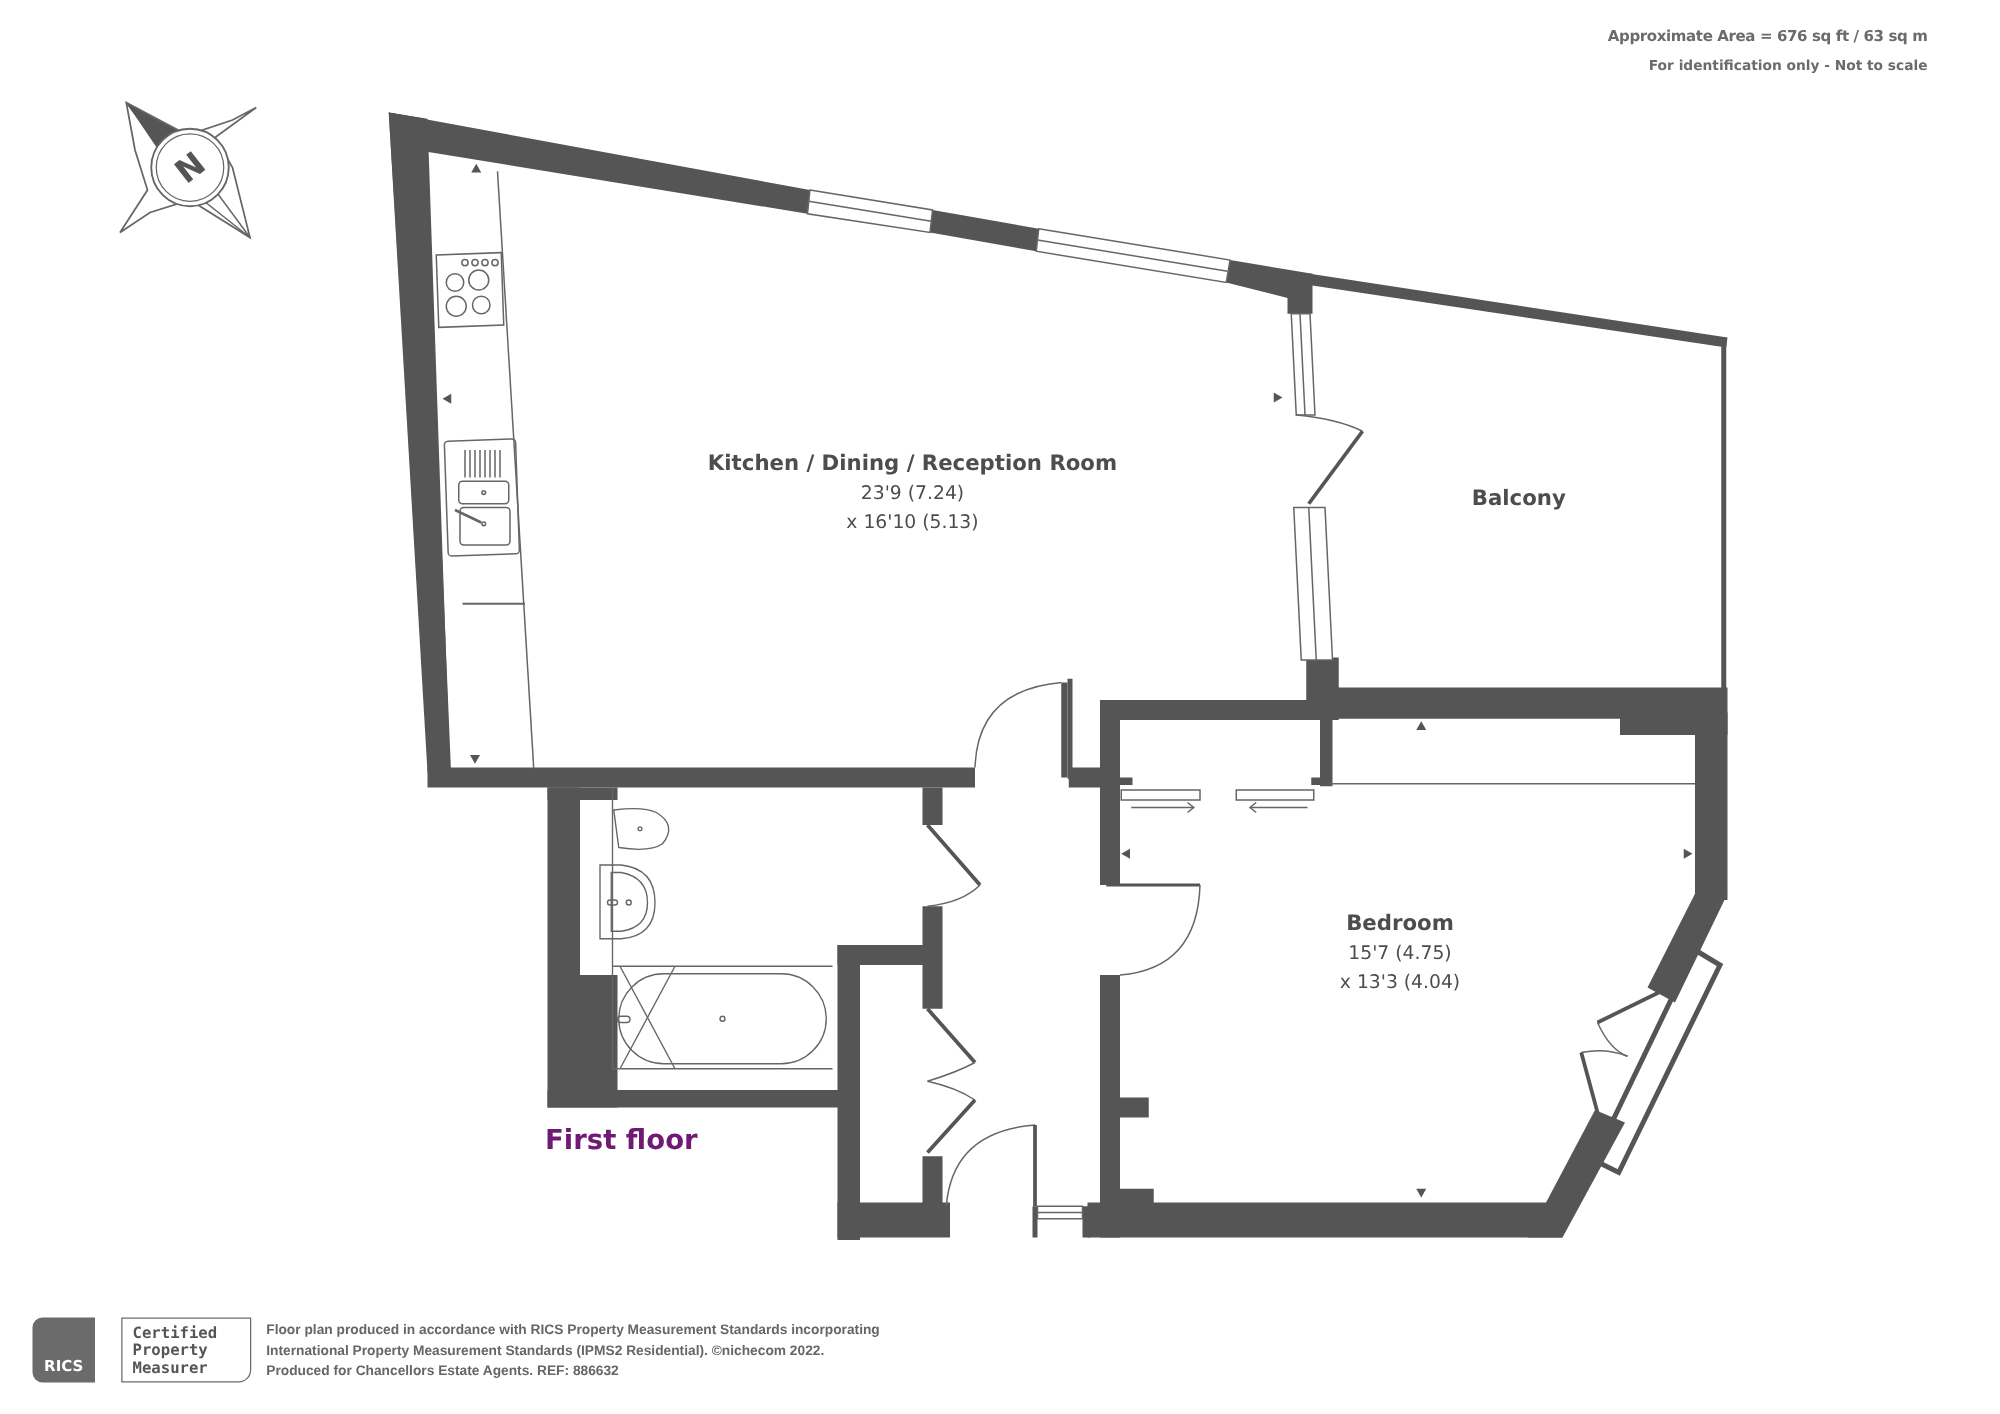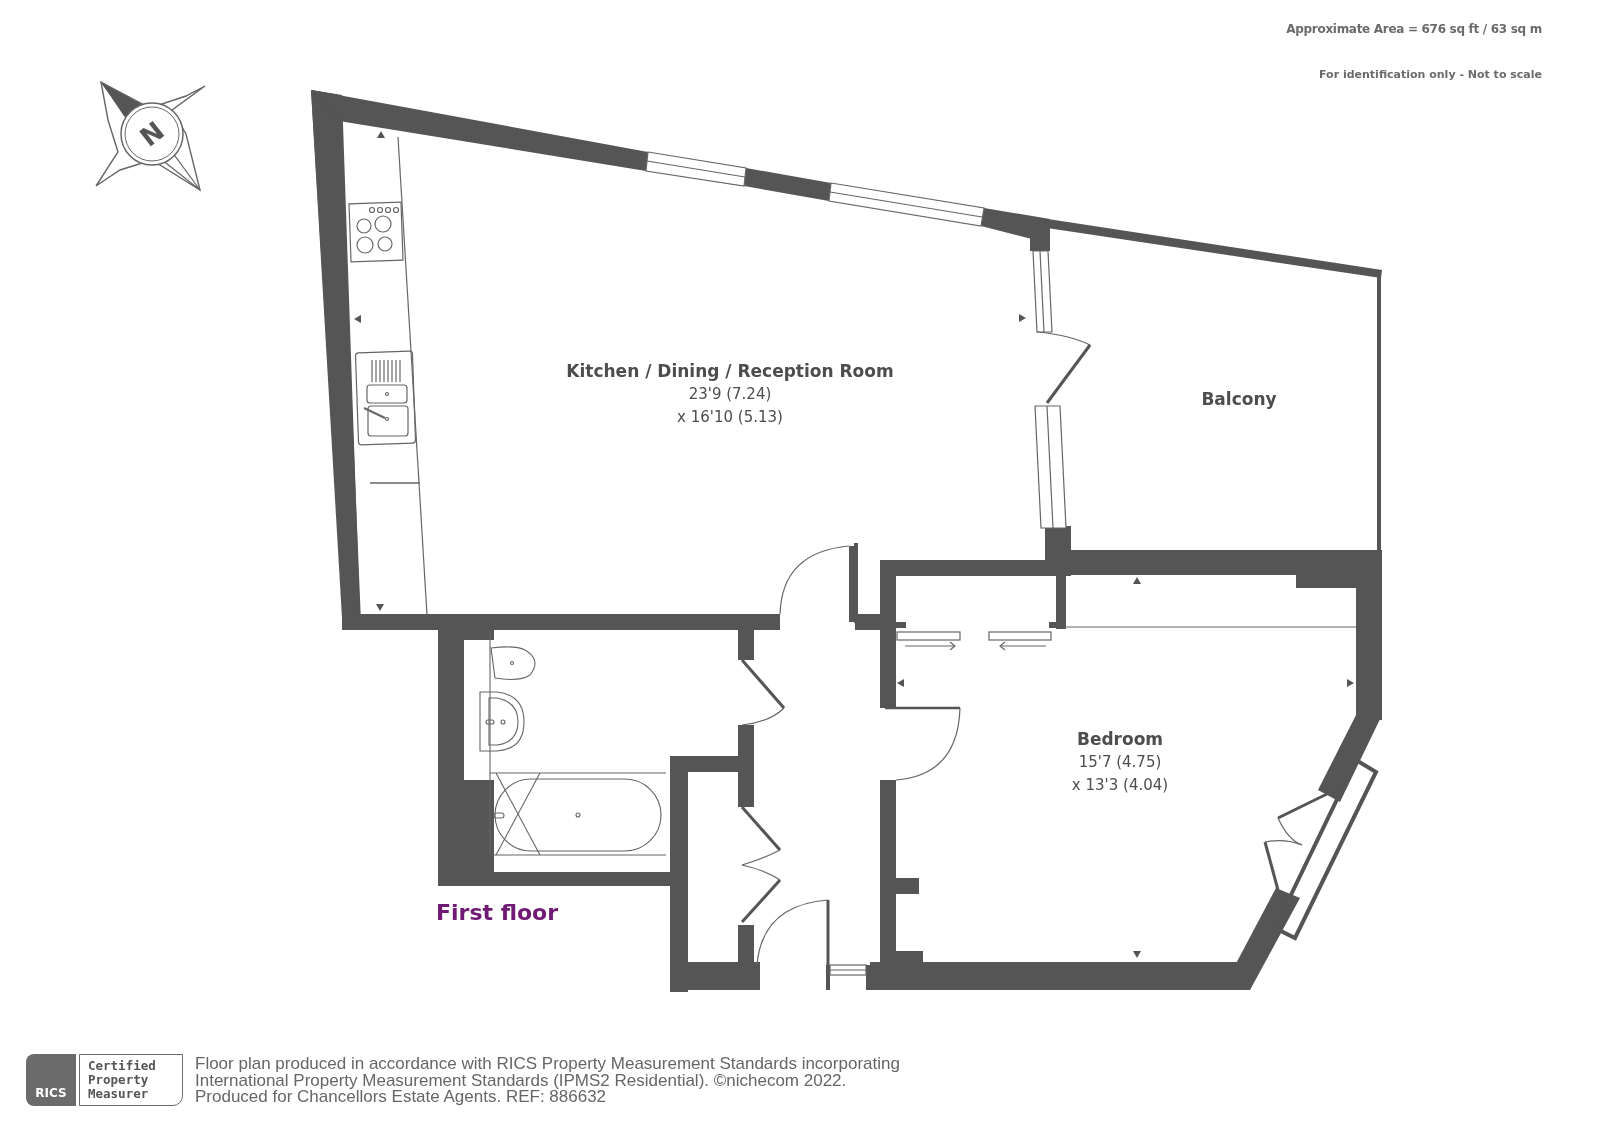--- a/index.html
+++ b/index.html
@@ -1,29 +1,29 @@
 <!DOCTYPE html>
 <html><head>
 <meta charset="utf-8">
 <style>
   html, body { margin: 0; padding: 0; background: #ffffff; }
   body { width: 1600px; height: 1131px; position: relative; overflow: hidden; font-family: "Liberation Sans", "DejaVu Sans", sans-serif; }
   .area-title { position: absolute; right: 58px; top: 22px; font-size: 12px; font-weight: bold; color: #6b6b6b; font-family: "DejaVu Sans", sans-serif; letter-spacing: -0.3px; }
-  .area-sub { position: absolute; right: 58px; top: 68px; font-size: 11px; font-weight: bold; color: #6b6b6b; font-family: "DejaVu Sans", sans-serif; }
+  .area-sub { position: absolute; right: 58px; top: 46px; font-size: 11px; font-weight: bold; color: #6b6b6b; font-family: "DejaVu Sans", sans-serif; }
   svg.plan { position: absolute; left: 0; top: 0; }
   .room-label { position: absolute; text-align: center; color: #4d4d4d; font-family: "DejaVu Sans", sans-serif; }
   .room-label .name { font-weight: bold; font-size: 17px; line-height: 23px; }
   .room-label .dim { font-size: 15px; line-height: 23px; }
   .floor-label { position: absolute; left: 436px; top: 900px; font-size: 22px; font-weight: bold; color: #701a75; font-family: "DejaVu Sans", sans-serif; }
   .footer { position: absolute; left: 26px; top: 1054px; height: 52px; display: flex; align-items: stretch; }
   .rics-badge { width: 50px; background: #6b6b6b; border-radius: 8px 0 0 8px; color: #fff; display: flex; flex-direction: column; align-items: center; justify-content: flex-end; padding-bottom: 6px; box-sizing: border-box; }
   .rics-badge .rics-text { font-size: 12px; font-weight: bold; font-family: "DejaVu Sans", sans-serif; margin-top: 44px; }
   .rics-badge .lion { font-size: 18px; margin-bottom: 2px; }
-  .cert-box { width: 104px; margin-left: 3px; border: 1.5px solid #6b6b6b; border-radius: 0 0 10px 0; color: #555; font-size: 12.5px; font-weight: bold; font-family: "DejaVu Sans Mono", monospace; line-height: 14px; padding: 4px 8px; box-sizing: border-box; }
-  .footer-text { margin-left: 12px; font-size: 17px; color: #666; line-height: 16.5px; font-family: "Liberation Sans", sans-serif; padding-top: 2px; }
+  .cert-box { width: 104px; margin-left: 21px; border: 1.5px solid #6b6b6b; border-radius: 0 0 10px 0; color: #555; font-size: 12.5px; font-weight: bold; font-family: "DejaVu Sans Mono", monospace; line-height: 14px; padding: 4px 8px; box-sizing: border-box; }
+  .footer-text { margin-left: 12px; font-size: 11px; color: #666; line-height: 16.5px; font-family: "Liberation Sans", sans-serif; padding-top: 2px; font-weight: bold; }
 </style>
 </head>
 <body>
 
 <div class="area-title">Approximate Area = 676 sq ft / 63 sq m</div>
 <div class="area-sub">For identification only - Not to scale</div>
 
 <svg class="plan" width="1600" height="1131" viewBox="0 0 1600 1131">
 
   <g>
@@ -215,21 +215,21 @@
     <polygon points="1354,683 1347,679 1347,687"></polygon>
   </g>
 </svg>
 
 <div class="room-label" style="left:560px; top:360px; width:340px;">
   <div class="name">Kitchen / Dining / Reception Room</div>
   <div class="dim">23'9 (7.24)</div>
   <div class="dim">x 16'10 (5.13)</div>
 </div>
 
-<div class="room-label" style="left:1174px; top:388px; width:130px;">
+<div class="room-label" style="left:1150px; top:388px; width:130px;">
   <div class="name">Balcony</div>
 </div>
 
 <div class="room-label" style="left:1040px; top:728px; width:160px;">
   <div class="name">Bedroom</div>
   <div class="dim">15'7 (4.75)</div>
   <div class="dim">x 13'3 (4.04)</div>
 </div>
 
 <div class="floor-label">First floor</div>

